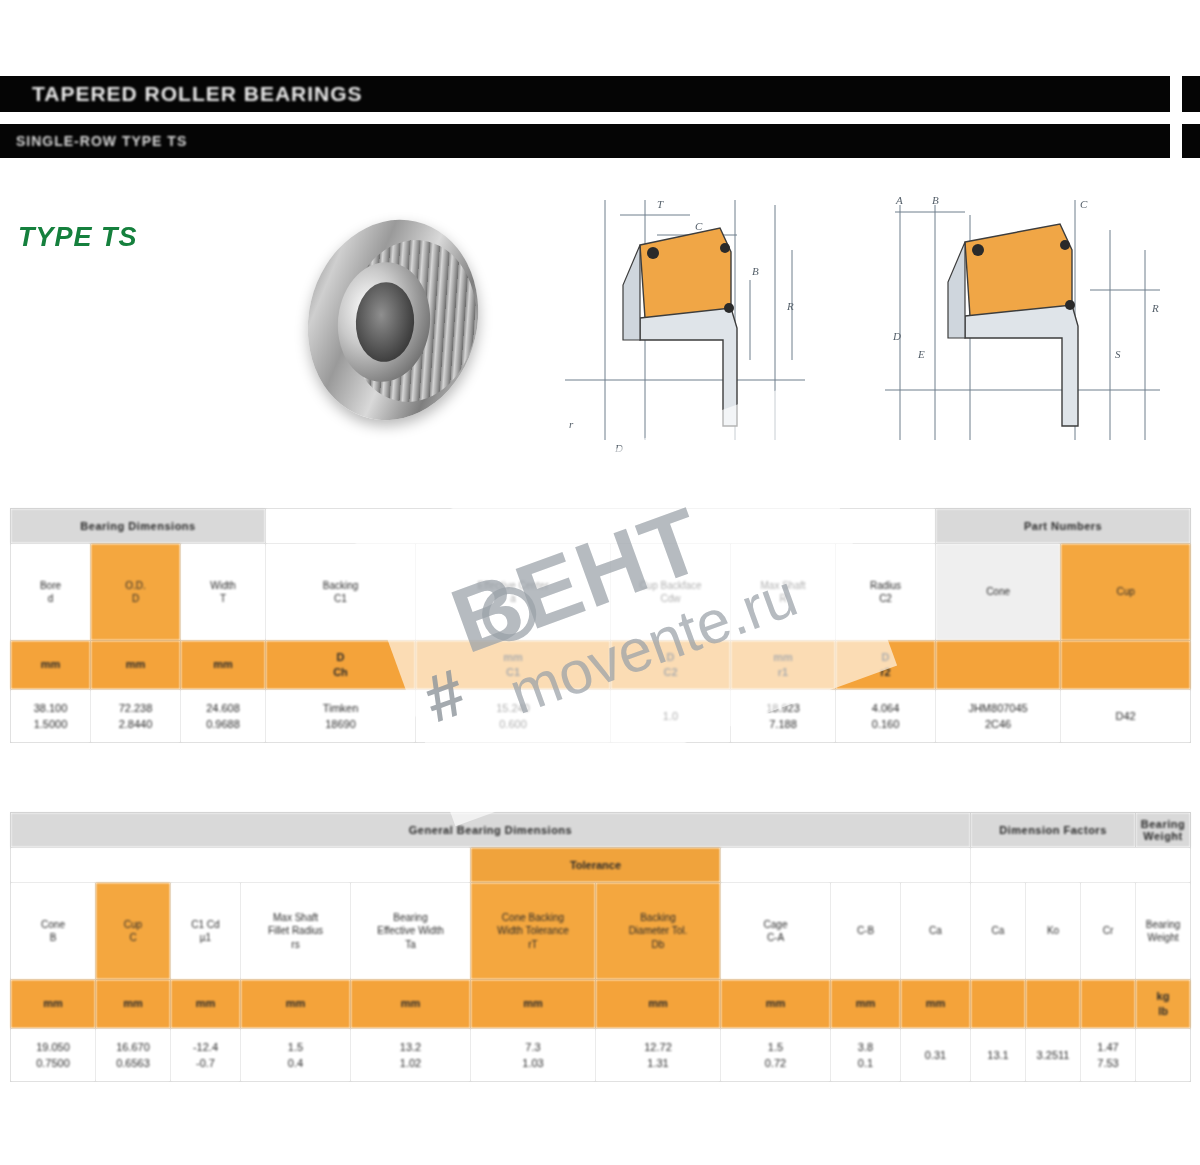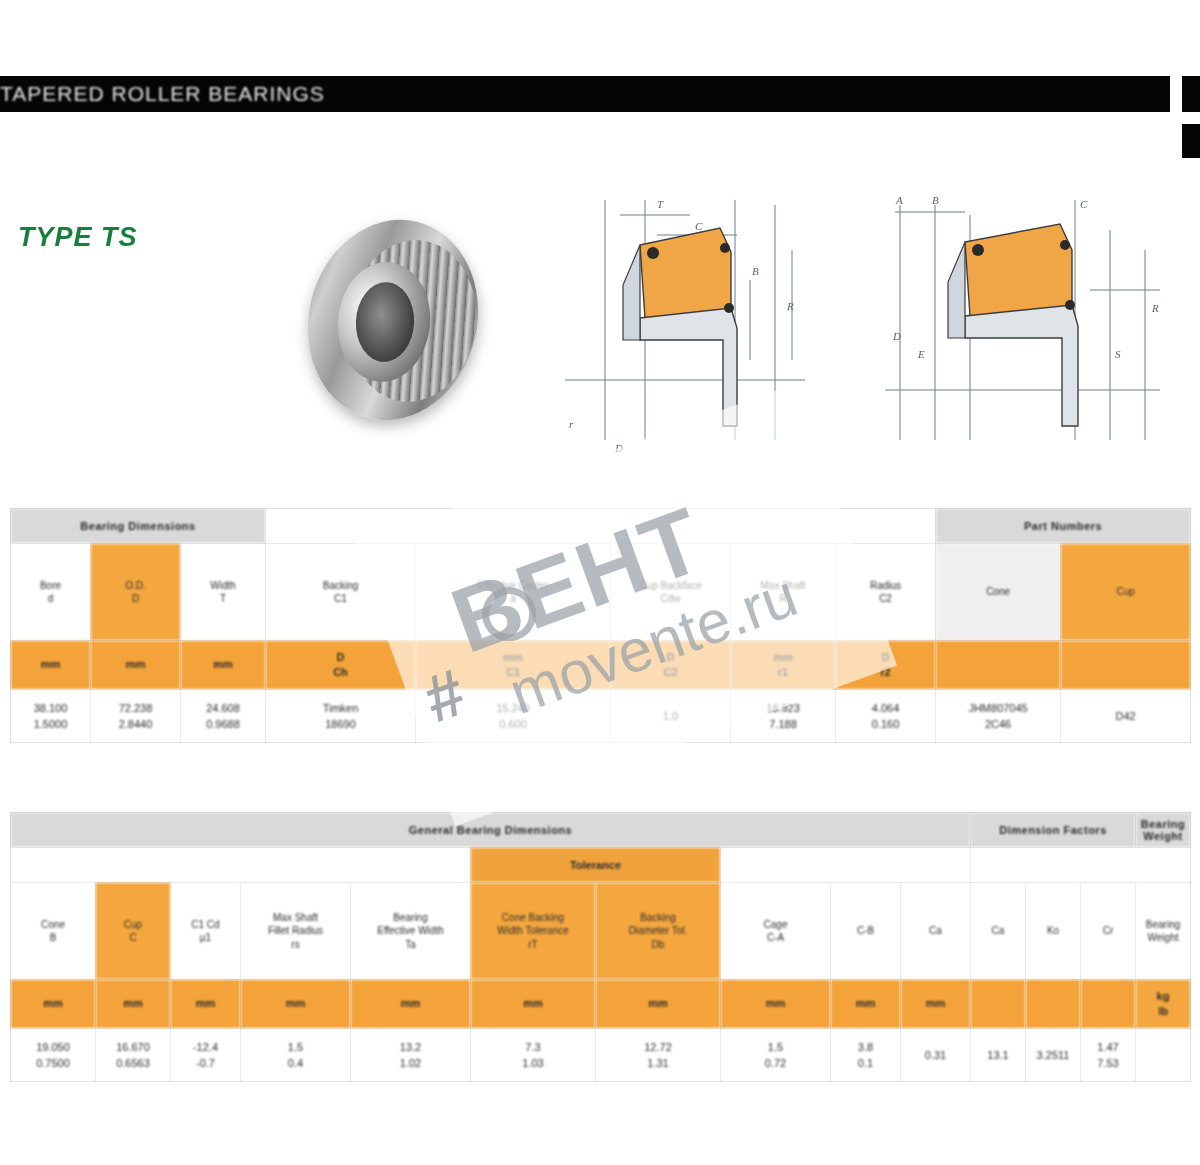--- a/index.html
+++ b/index.html
@@ -37,23 +37,23 @@
   .hdr-title-band { top: 76px; height: 36px; }
   .hdr-sub-band  { top: 124px; height: 34px; }
   .hdr-right-cap {
     position: absolute;
     left: 1182px;
     width: 18px;
     background: #050505;
   }
   .hdr-title {
     font-size: 21px;
-    font-weight: normal;
+    font-weight: bold;
     letter-spacing: 1px;
-    padding-left: 0;
+    padding-left: 32px;
     color: #e9e9e9;
     filter: blur(0.9px);
   }
   .hdr-sub {
     font-size: 14px;
     font-weight: bold;
     letter-spacing: 1px;
     padding-left: 16px;
     color: #d6d6d6;
     filter: blur(0.9px);
@@ -230,20 +230,23 @@
 </head>
 <body>
 
 <div class="page">
 
   <div class="hdr-band hdr-title-band">
     <span class="hdr-title">TAPERED ROLLER BEARINGS</span>
   </div>
   <div class="hdr-right-cap" style="top:76px;height:36px;"></div>
 
+  <div class="hdr-band hdr-sub-band">
+    <span class="hdr-sub">SINGLE-ROW TYPE TS</span>
+  </div>
   <div class="hdr-right-cap" style="top:124px;height:34px;"></div>
 
   <div class="illus">
 
     <div class="type-label">TYPE TS</div>
 
     <div class="bearing">
       <div class="outer"></div>
       <div class="rollers"></div>
       <div class="inner"></div>

